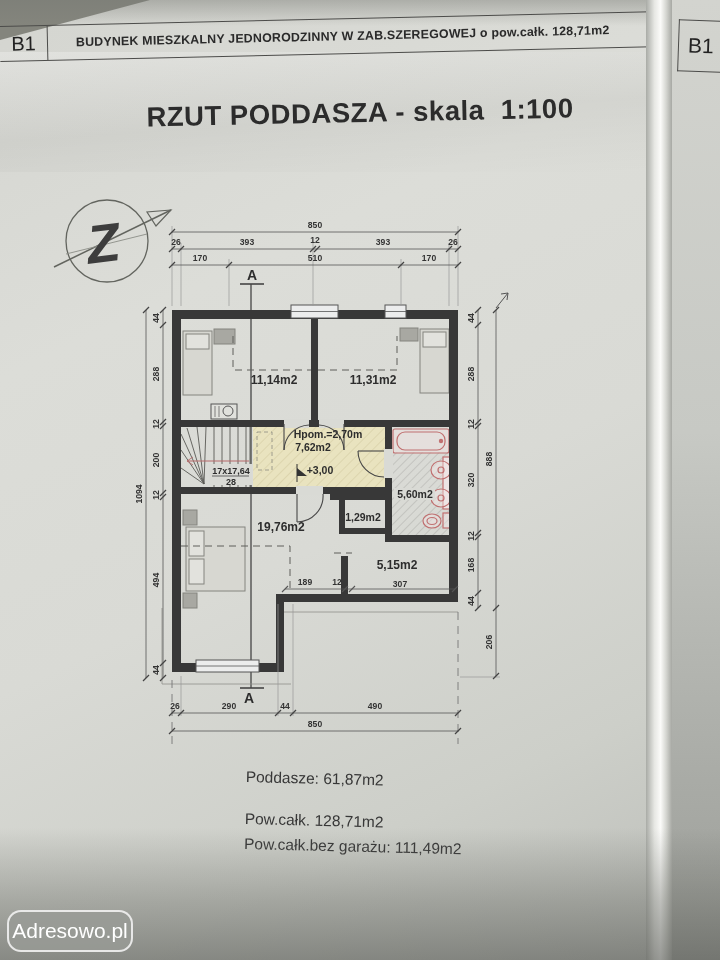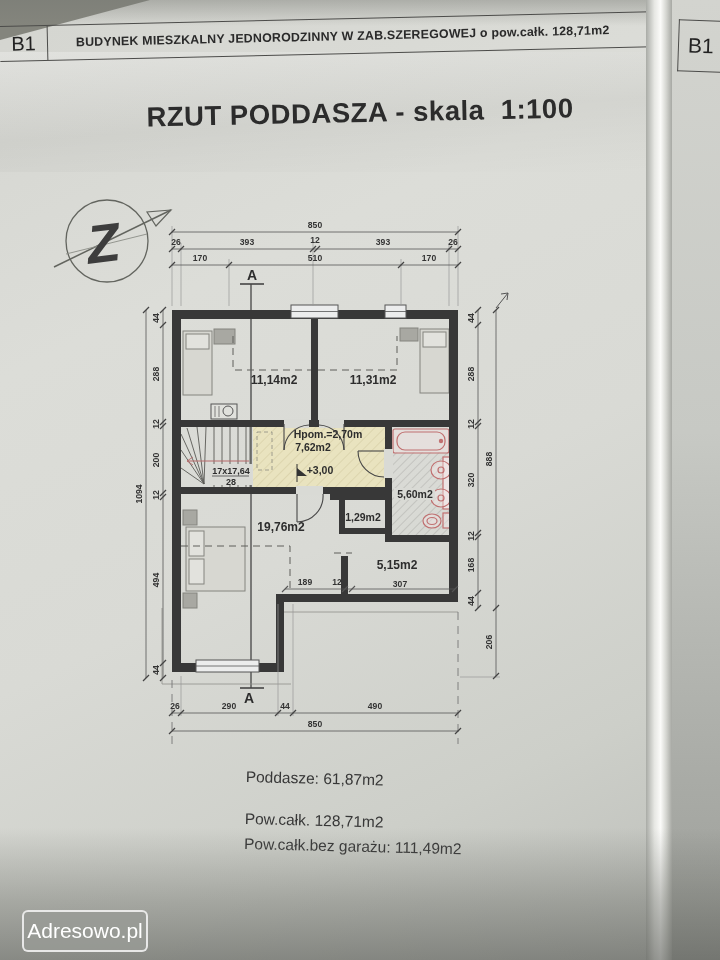--- a/index.html
+++ b/index.html
@@ -34,22 +34,22 @@
   .summary .l3{font-size:15.5px;font-weight:500;}
   .page-edge{position:absolute;left:646px;top:0;width:28px;height:960px;
     background:linear-gradient(to right,#a9aba6 0%,#e6e7e3 30%,#fbfbf9 52%,#d5d6d1 72%,#979994 100%);}
   .next-page{position:absolute;left:672px;top:0;width:48px;height:960px;
     background:linear-gradient(to bottom,#d3d4cf 0%,#c7c9c4 45%,#aaaca7 80%,#9b9d98 100%);}
   .next-code{position:absolute;left:6px;top:20px;width:46px;height:52px;
     border-left:1.7px solid #4c4c4a;border-top:1.7px solid #4c4c4a;border-bottom:1.7px solid #4c4c4a;
     font-size:21px;font-weight:500;color:#222;line-height:50px;padding-left:9px;transform:rotate(2deg);}
   .bottom-shadow{position:absolute;left:0;top:828px;width:720px;height:132px;z-index:5;pointer-events:none;
     background:linear-gradient(to bottom,rgba(108,110,104,0) 0%,rgba(108,110,104,.42) 55%,rgba(92,94,89,.62) 100%);}
-  .watermark{position:absolute;left:22px;top:910px;width:126px;height:42px;z-index:6;
-    border:2px solid rgba(255,255,255,.78);border-radius:6px;background:rgba(152,155,150,.78);
+  .watermark{position:absolute;left:7px;top:910px;width:126px;height:42px;z-index:6;
+    border:2px solid rgba(255,255,255,.78);border-radius:14px;background:rgba(152,155,150,.78);
     display:flex;align-items:center;justify-content:center;font-size:21px;color:#fff;}
 </style>
 </head>
 <body>
 
 <div class="photo">
   <div class="sheet">
     <div class="corner-shadow"></div>
     <div class="top-strip"></div>
     <div class="crease"></div>

